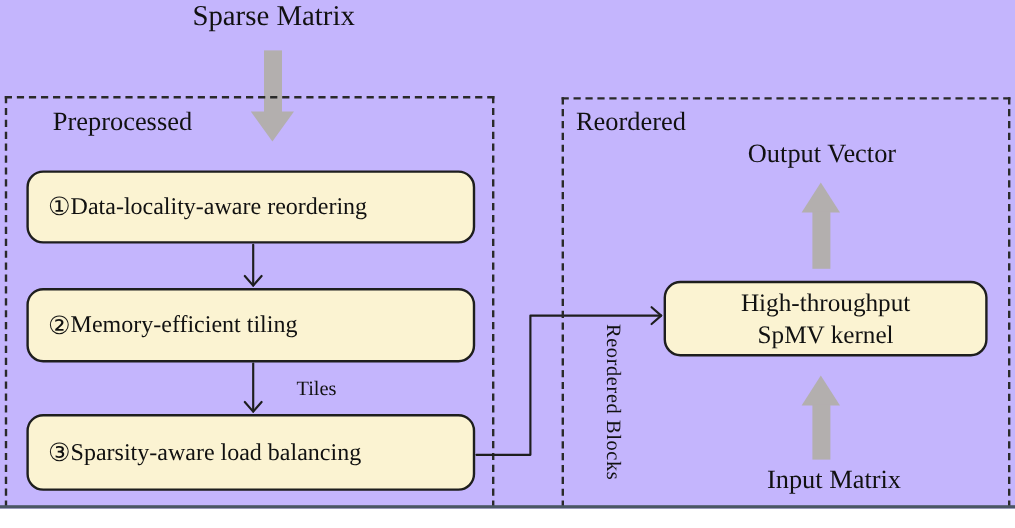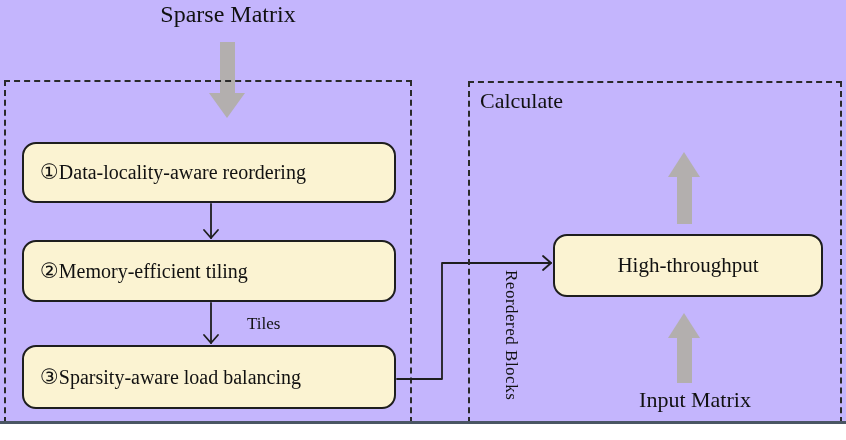--- a/index.html
+++ b/index.html
@@ -49,20 +49,21 @@
 <div class="canvas">
 
   <div class="abs title" style="left:128px;top:1px;width:200px;">Sparse Matrix</div>
 
   <div class="abs" style="left:209px;top:42px;width:37px;height:76px;">
     <div class="fat-shaft abs" style="left:11px;top:0;width:15px;height:52px;"></div>
     <div class="fat-head-down abs" style="left:0;top:51px;"></div>
   </div>
 
   <div class="abs region" style="left:4px;top:80px;width:404px;height:349px;"></div>
+  <div class="abs region-label" style="left:44px;top:88px;">Preprocessed</div>
 
   <div class="abs step-box" style="top:142px;height:61px;">
     <span class="step-num">①</span>
     <span class="step-label">Data-locality-aware reordering</span>
   </div>
 
   <div class="abs step-box" style="top:240px;height:62px;">
     <span class="step-num">②</span>
     <span class="step-label">Memory-efficient tiling</span>
   </div>
@@ -79,32 +80,34 @@
       <path d="M211,204 L211,238"></path>
       <path d="M204,230 L211,238 L218,230"></path>
       <path d="M211,303 L211,343"></path>
       <path d="M204,335 L211,343 L218,335"></path>
       <path d="M397,379 L442,379 L442,263 L551,263"></path>
       <path d="M543,256 L551,263 L543,270"></path>
     </g>
   </svg>
 
   <div class="abs region" style="left:468px;top:81px;width:370px;height:348px;"></div>
-  <div class="abs region-label" style="left:480px;top:88px;">Calculate</div>
+  <div class="abs region-label" style="left:480px;top:88px;">Reordered</div>
 
   <div class="abs vert-label" style="left:501px;top:270px;height:156px;">Reordered Blocks</div>
 
+  <div class="abs vec-label" style="left:600px;top:115px;width:170px;">Output Vector</div>
 
   <div class="abs" style="left:668px;top:152px;width:33px;height:72px;">
     <div class="fat-head-up abs" style="left:0;top:0;"></div>
     <div class="fat-shaft abs" style="left:9px;top:24px;width:15px;height:48px;"></div>
   </div>
 
   <div class="abs kernel-box">
     <span class="kernel-line">High-throughput</span>
+    <span class="kernel-line">SpMV kernel</span>
   </div>
 
   <div class="abs" style="left:668px;top:313px;width:33px;height:70px;">
     <div class="fat-head-up abs" style="left:0;top:0;"></div>
     <div class="fat-shaft abs" style="left:9px;top:24px;width:15px;height:46px;"></div>
   </div>
 
   <div class="abs vec-label" style="left:630px;top:387px;width:130px;">Input Matrix</div>
 
   <div class="abs bottom-bar"></div>

